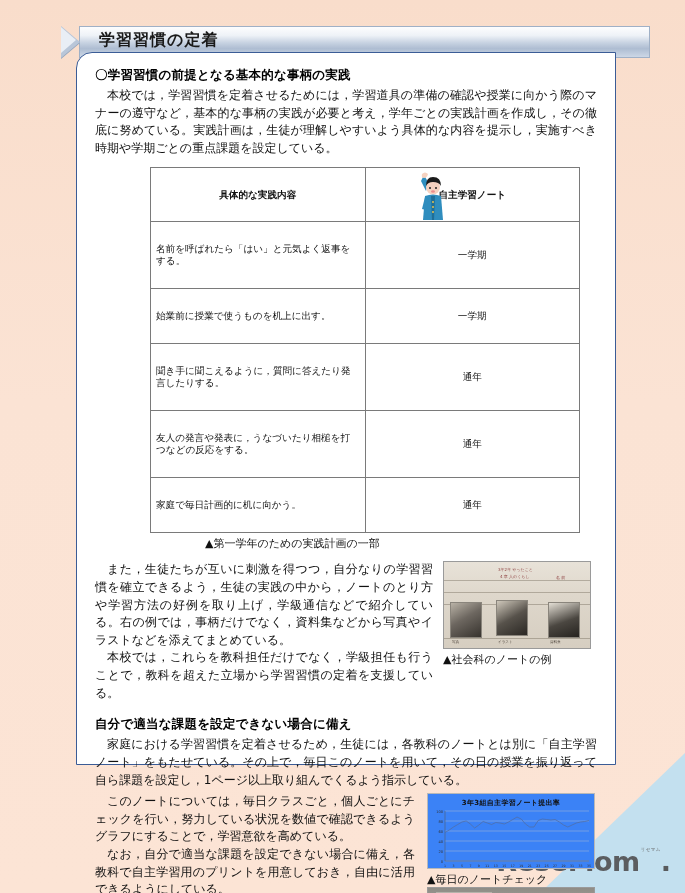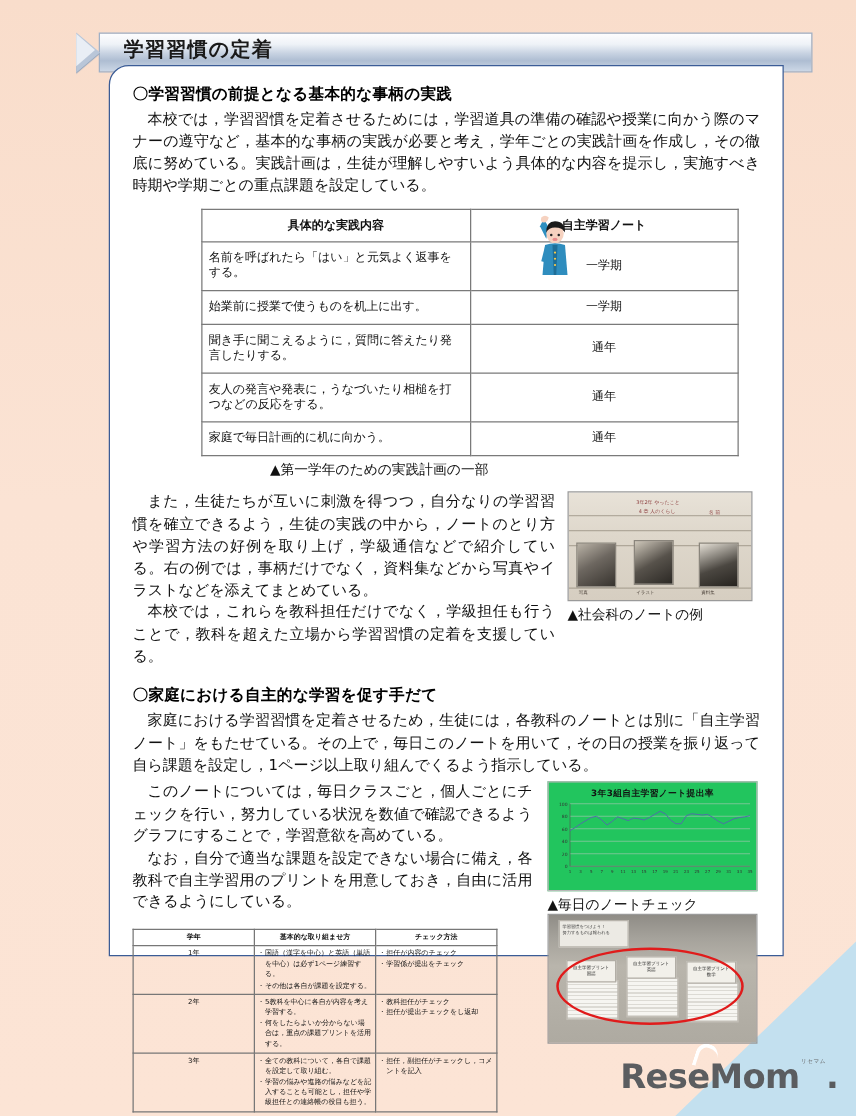--- a/index.html
+++ b/index.html
@@ -119,21 +119,21 @@
     top: 4px;
     font-size: 16px;
     font-weight: bold;
     color: #1a1a1a;
     letter-spacing: 1px;
   }
 
   
   #card {
     position: absolute;
-    left: 87px;
+    left: 76px;
     top: 52px;
     width: 540px;
     height: 713px;
     background: #ffffff;
     border: 1.6px solid #3b5c96;
     border-radius: 16px 0 0 0;
     box-sizing: border-box;
     padding: 14px 18px 0 18px;
   }
 
@@ -166,21 +166,21 @@
   }
   table.doc-table {
     border-collapse: collapse;
     width: 100%;
     table-layout: fixed;
   }
   table.doc-table th,
   table.doc-table td {
     border: 1px solid #7a7a7a;
     font-size: 9.6px;
-    padding: 7px 5px;
+    padding: 21px 5px;
     color: #111;
     line-height: 1.25;
   }
   table.doc-table th {
     text-align: center;
     font-weight: bold;
     font-size: 9.6px;
   }
   table.doc-table td.period {
     text-align: center;
@@ -220,23 +220,23 @@
     display: flex;
     gap: 12px;
     margin-top: 4px;
   }
   #flow-2 .col-text { width: 320px; }
   #flow-2 .col-media { width: 168px; }
 
   
   #chart-box {
     width: 100%;
-    height: 88px;
+    height: 76px;
     border: 1px solid #b8b8b8;
-    background: #22c55e;
+    background: #3b82f6;
     box-sizing: border-box;
     position: relative;
   }
   #chart-title {
     text-align: center;
     font-size: 7px;
     font-weight: bold;
     color: #111;
     padding-top: 4px;
     letter-spacing: 0.3px;
@@ -465,21 +465,21 @@
             <div class="portrait-label" style="left:8px; top:78px;">写真</div>
             <div class="portrait-label" style="left:54px; top:78px;">イラスト</div>
             <div class="portrait-label" style="left:106px; top:78px;">資料集</div>
           </div>
           <p class="caption">▲社会科のノートの例</p>
         </div>
       </div>
     </div>
 
     <div id="sec2">
-      <h2 class="sec-heading">〇家庭における自主的な学習を促す手だて</h2>
+      <h2 class="sec-heading">自分で適当な課題を設定できない場合に備え</h2>
       <p class="para">家庭における学習習慣を定着させるため，生徒には，各教科のノートとは別に「自主学習ノート」をもたせている。その上で，毎日このノートを用いて，その日の授業を振り返って自ら課題を設定し，1ページ以上取り組んでくるよう指示している。</p>
 
       <div id="flow-2">
         <div class="col-text">
           <p class="para">このノートについては，毎日クラスごと，個人ごとにチェックを行い，努力している状況を数値で確認できるようグラフにすることで，学習意欲を高めている。</p>
           <p class="para">なお，自分で適当な課題を設定できない場合に備え，各教科で自主学習用のプリントを用意しておき，自由に活用できるようにしている。</p>
 
           <div id="bottom-table-wrap">
             <table class="small-table">
               <thead>

